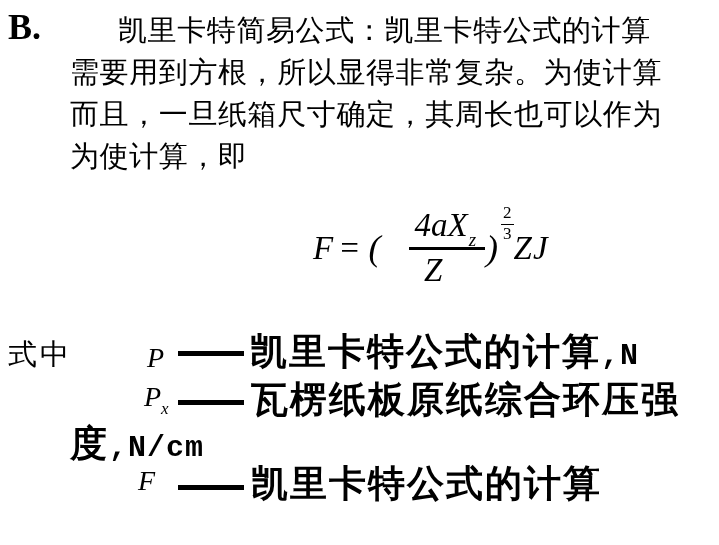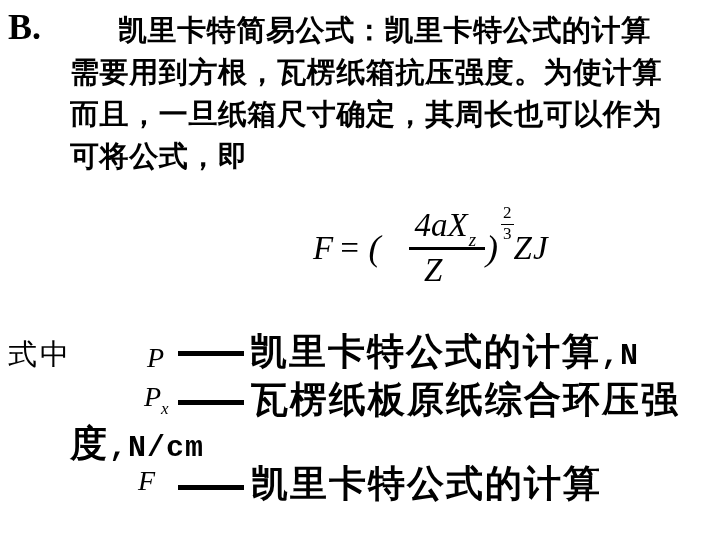--- a/index.html
+++ b/index.html
@@ -4,21 +4,21 @@
 <style>
   html,body{margin:0;padding:0;}
   body{
     width:719px;height:545px;background:#ffffff;color:#000000;
     font-family:"Liberation Serif","DejaVu Serif",serif;
     position:relative;overflow:hidden;
   }
   .abs{position:absolute;}
   
   .marker{left:8px;top:9px;font-size:36px;font-weight:bold;line-height:1;}
-  .para{left:70px;top:9px;width:645px;font-size:29px;font-weight:bold;
+  .para{left:70px;top:9px;width:645px;font-size:29px;font-weight:normal;
         line-height:42px;letter-spacing:0.6px;}
   .pline{white-space:nowrap;}
   .pline.first{text-indent:48px;}
   
   .formula{left:313px;top:208px;display:flex;align-items:center;
            font-style:italic;font-size:33px;line-height:1;}
   .f-eq{margin:0 7px 0 5px;}
   .f-paren{font-size:36px;margin:0 1px;}
   .frac{display:inline-flex;flex-direction:column;align-items:center;
         text-align:center;line-height:1.08;}
@@ -39,23 +39,23 @@
   .unit{font-family:"Liberation Mono","DejaVu Sans Mono",monospace;
         font-size:30px;font-weight:bold;letter-spacing:1px;}
 </style>
 </head>
 <body>
 
 <div class="abs marker">B.</div>
 
 <div class="abs para">
   <div class="pline first">凯里卡特简易公式：凯里卡特公式的计算</div>
-  <div class="pline">需要用到方根，瓦楞纸箱抗压强度。为使计算</div>
+  <div class="pline">需要用到方根，所以显得非常复杂。为使计算</div>
   <div class="pline">而且，一旦纸箱尺寸确定，其周长也可以作为</div>
-  <div class="pline">可将公式，即</div>
+  <div class="pline">为使计算，即</div>
 </div>
 
 <div class="abs formula">
   <span>F</span>
   <span class="f-eq">=</span>
   <span class="f-paren">(</span>
   <span class="frac">
     <span class="num"><span>4aX</span><sub>z</sub></span>
     <span class="den">Z</span>
   </span>

